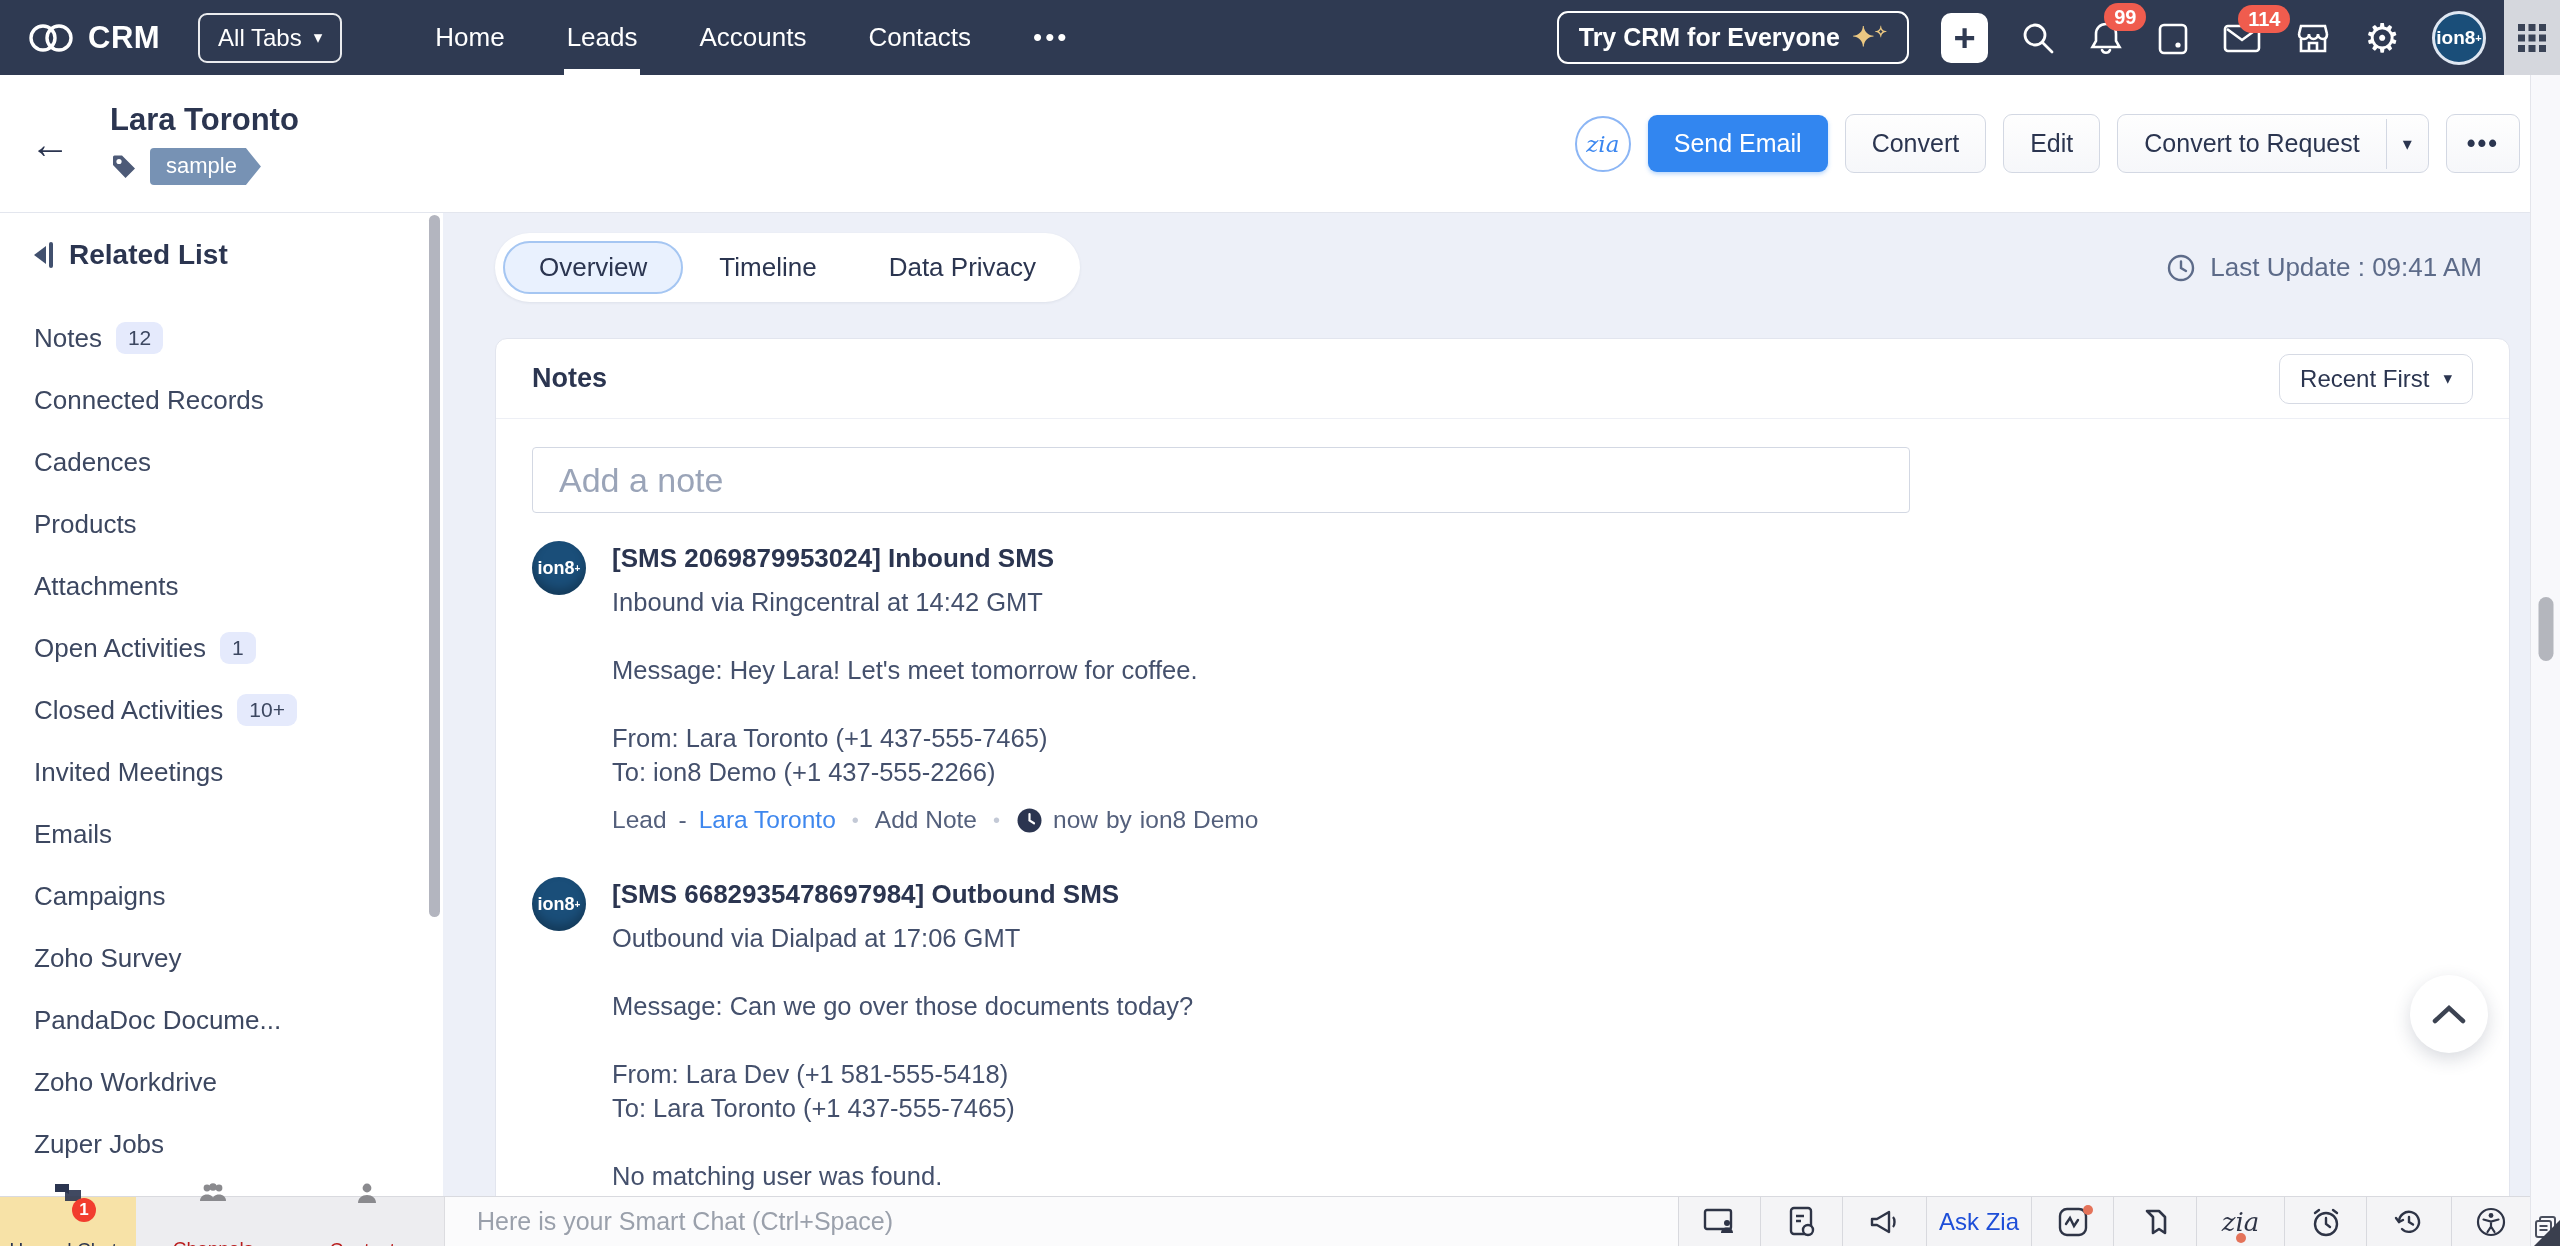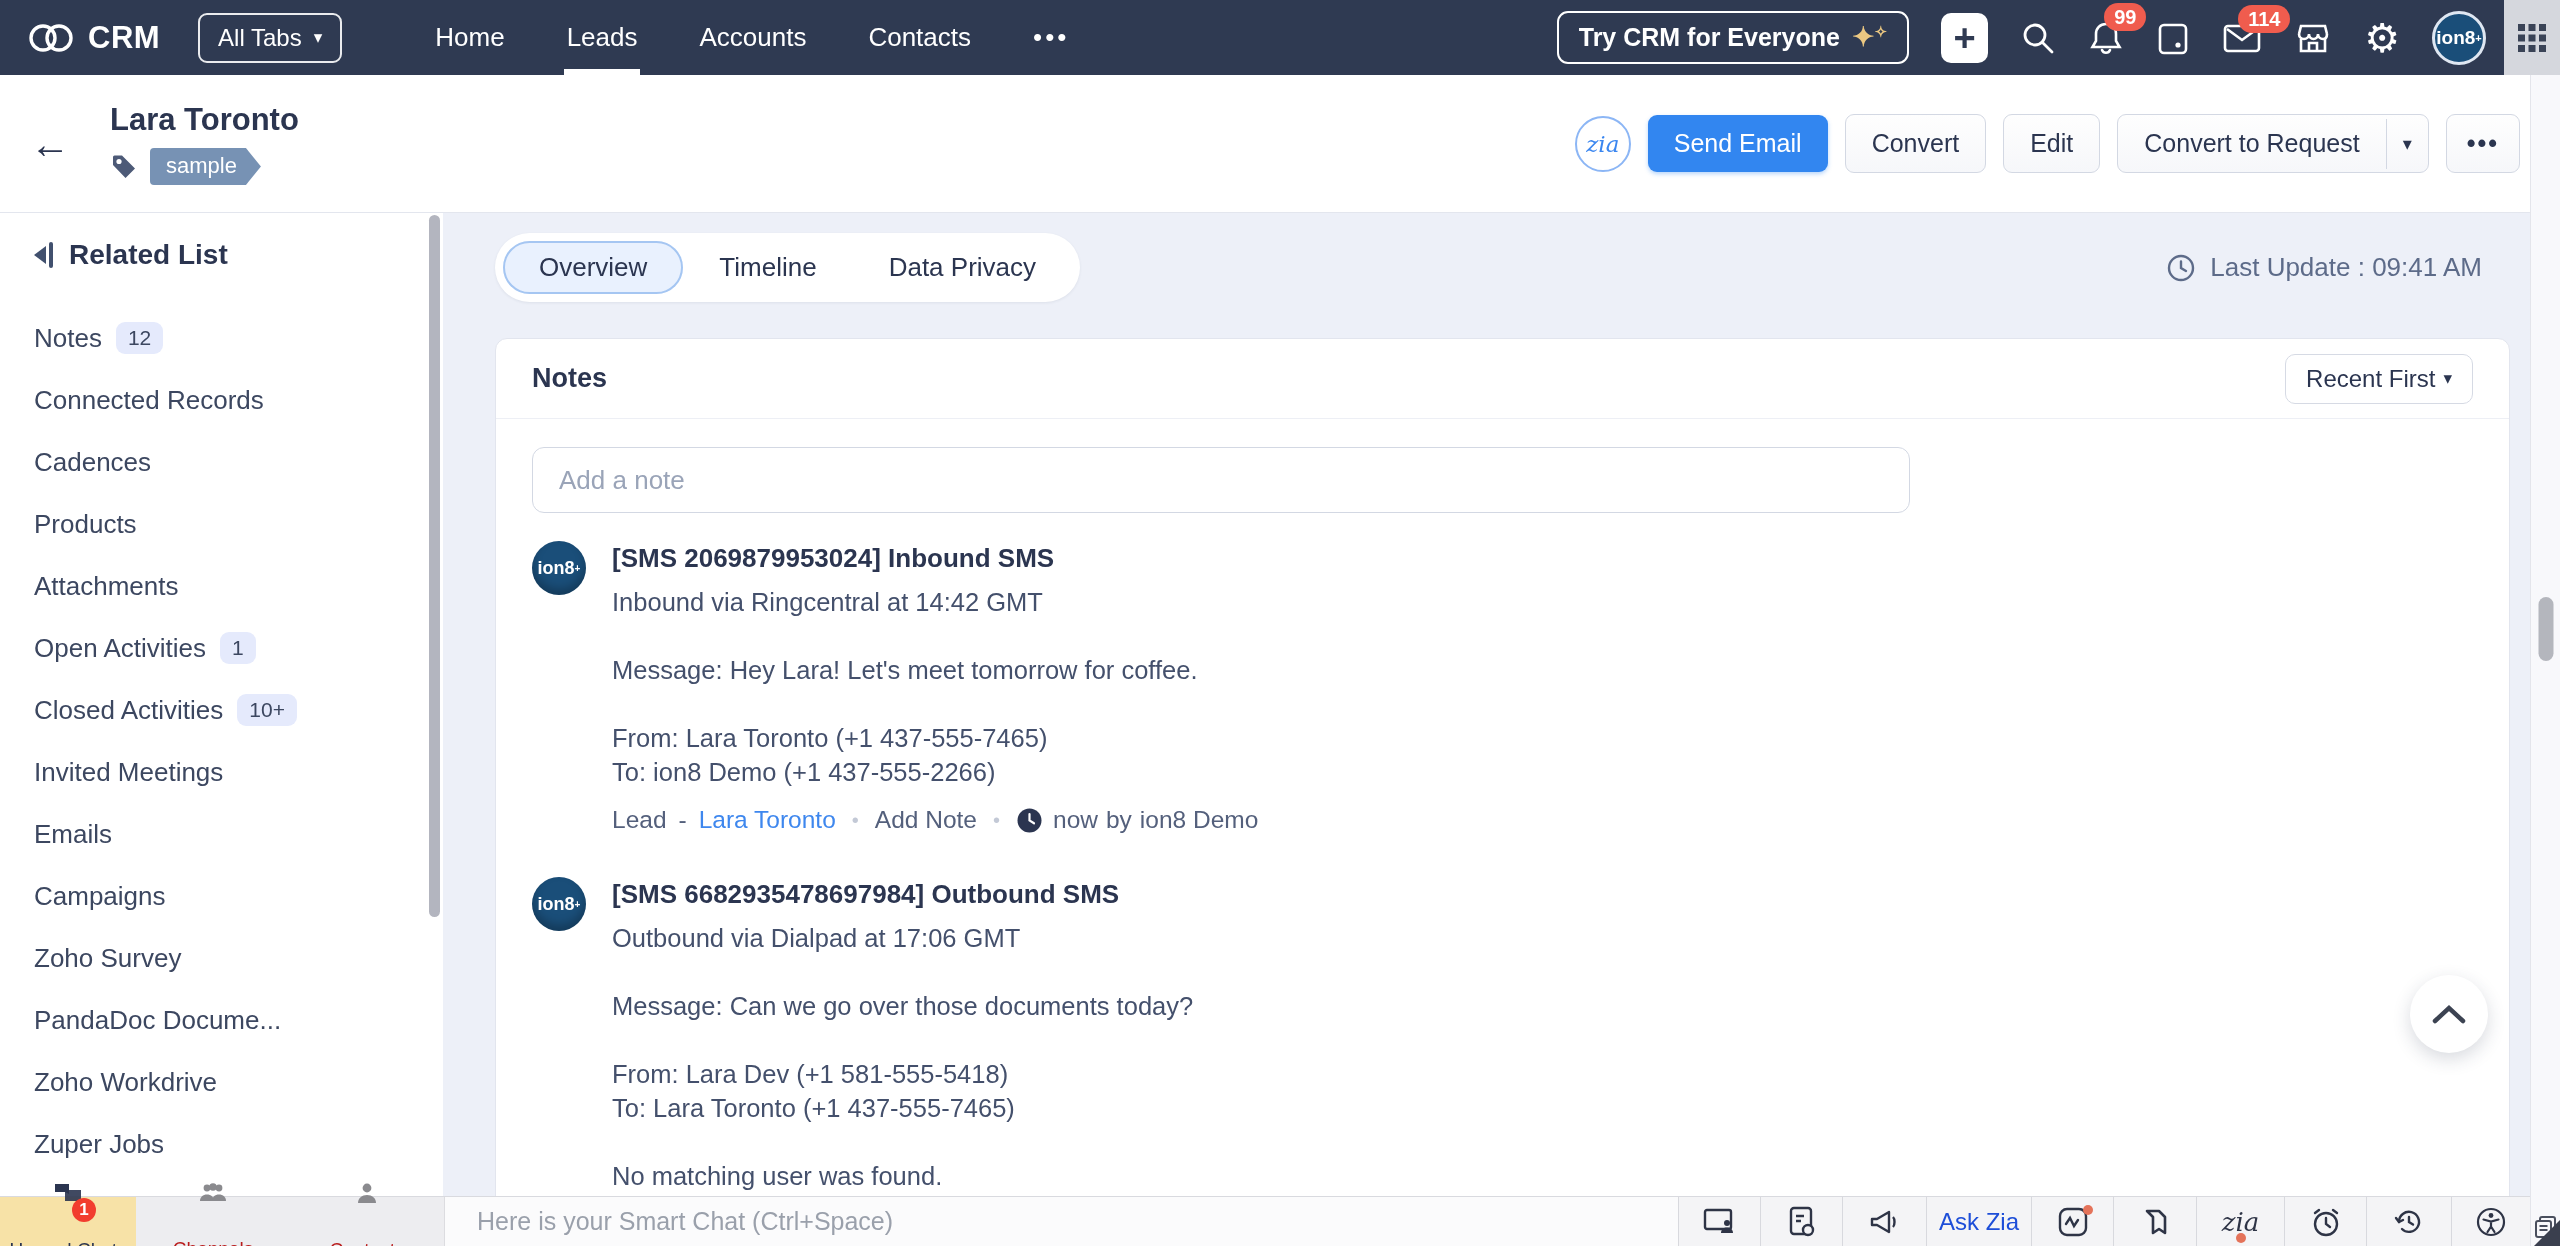--- a/index.html
+++ b/index.html
@@ -82,24 +82,24 @@
   .tabs-pill{background:#fff;border-radius:999px;padding:8px;display:inline-flex;box-shadow:0 1px 3px rgba(40,50,80,.08);}
   .tab{font-size:26px;color:var(--text_dark,#2b3550);padding:11px 36px;border-radius:999px;cursor:pointer;white-space:nowrap;}
   .tab.active{background:#e9f1fe;box-shadow:inset 0 0 0 2px #a5c6f2;}
   .last-update{margin-left:auto;display:flex;align-items:center;gap:14px;color:var(--text_muted,#5d6b89);
     font-size:26px;padding-right:28px;}
 
   .notes-card{margin-top:36px;background:#fff;border:1px solid #e2e5ee;border-radius:12px;min-height:940px;overflow:hidden;}
   .card-head{display:flex;align-items:center;padding:22px 36px;border-bottom:1px solid #edeff5;height:80px;}
   .card-title{font-size:27px;font-weight:bold;color:var(--text_dark,#2b3550);}
   .sort-btn{margin-left:auto;border:1.5px solid #d6dae4;border-radius:10px;padding:10px 20px;font-size:24px;
-    color:var(--text_dark,#2b3550);display:flex;align-items:center;gap:8px;cursor:pointer;background:#fff;}
+    color:var(--text_dark,#2b3550);display:flex;align-items:center;gap:14px;cursor:pointer;background:#fff;}
   .caret{font-size:17px;color:#2b3550;}
   .card-body{padding:28px 36px 0 36px;}
-  .add-note{width:71%;height:66px;border:1.5px solid #d3d8e3;border-radius:12px;font-size:26px;
+  .add-note{width:71%;height:66px;border:1.5px solid #d3d8e3;border-radius:4px;font-size:34px;
     padding:0 26px;color:#c2410c;outline:none;font-family:"Liberation Sans",sans-serif;}
   .add-note::placeholder{color:#9aa4b8;}
   .note{display:flex;margin-top:28px;}
   .note + .note{margin-top:40px;}
   .note-avatar{width:54px;height:54px;border-radius:50%;background:var(--avatar_navy,#1a4e79);flex:none;
     color:#fff;font-size:18px;font-weight:bold;display:flex;align-items:center;justify-content:center;
     box-shadow:inset 0 -6px 10px rgba(0,0,0,.25);}
   .note-avatar sup{font-size:10px;}
   .note-content{margin-left:26px;}
   .note-title{font-size:26px;font-weight:bold;color:var(--text_dark,#2b3550);margin-bottom:10px;line-height:34px;}

